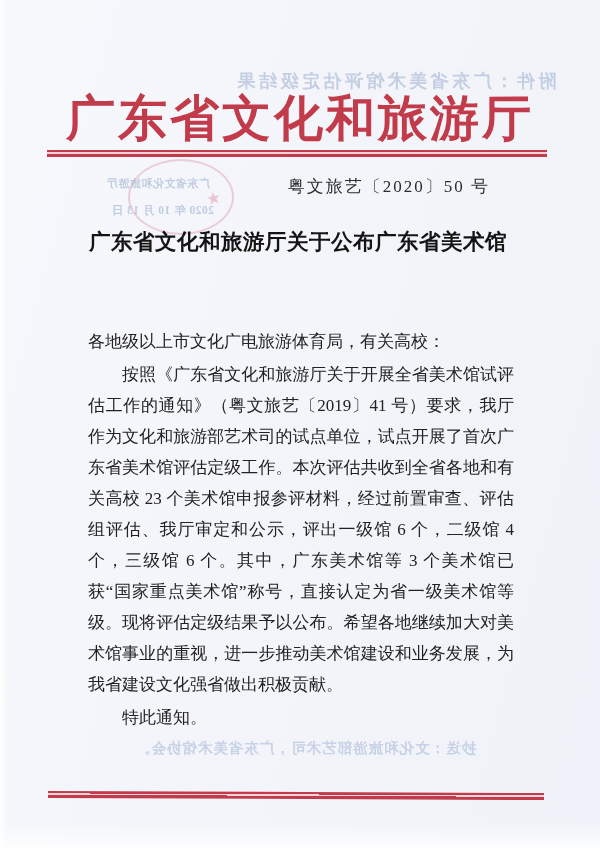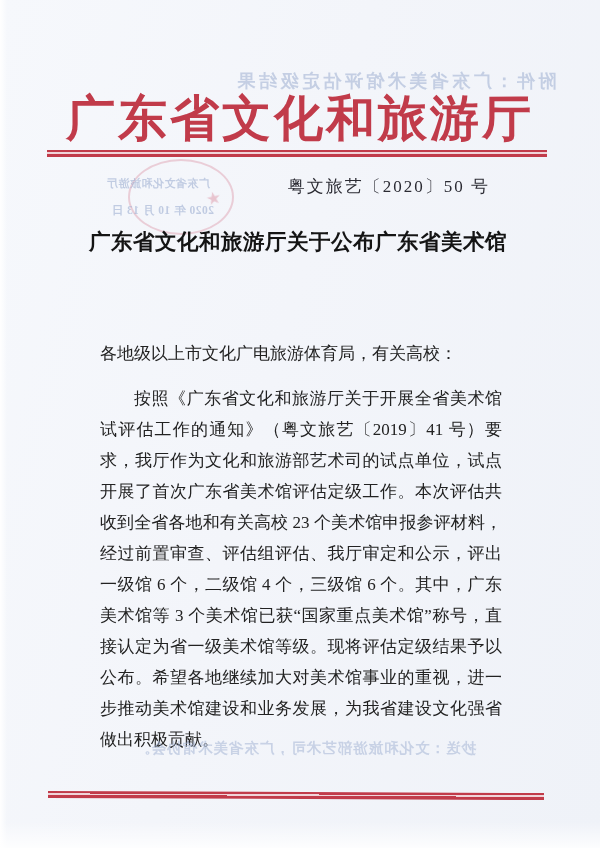--- a/index.html
+++ b/index.html
@@ -111,21 +111,21 @@
     letter-spacing: 0.5px;
   }
 
   .body-text {
     position: absolute;
     top: 324px; left: 86px; width: 430px;
     font-size: 17px; line-height: 31px;
     color: #222222;
     text-align: justify;
   }
-  .body-text p { margin: 14px; }
+  .body-text p { margin: 2px; }
   .body-text p.indent { text-indent: 2em; }
 </style>
 </head>
 <body>
 
 <div class="scan">
 
   <div class="bleed bleed-top">附件：广东省美术馆评估定级结果</div>
 
   <div class="letterhead">广东省文化和旅游厅</div>
@@ -139,19 +139,20 @@
 
   <div class="doc-number">粤文旅艺〔2020〕50 号</div>
 
   <div class="doc-title">
     <div>广东省文化和旅游厅关于公布广东省美术馆</div>
   </div>
 
   <div class="body-text">
     <p>各地级以上市文化广电旅游体育局，有关高校：</p>
     <p class="indent">按照《广东省文化和旅游厅关于开展全省美术馆试评估工作的通知》（粤文旅艺〔2019〕41 号）要求，我厅作为文化和旅游部艺术司的试点单位，试点开展了首次广东省美术馆评估定级工作。本次评估共收到全省各地和有关高校 23 个美术馆申报参评材料，经过前置审查、评估组评估、我厅审定和公示，评出一级馆 6 个，二级馆 4 个，三级馆 6 个。其中，广东美术馆等 3 个美术馆已获“国家重点美术馆”称号，直接认定为省一级美术馆等级。现将评估定级结果予以公布。希望各地继续加大对美术馆事业的重视，进一步推动美术馆建设和业务发展，为我省建设文化强省做出积极贡献。</p>
+    <p class="indent">特此通知。</p>
   </div>
 
   <div class="bleed bleed-bottom">抄送：文化和旅游部艺术司，广东省美术馆协会。</div>
 
   <div class="rule rule-bottom"></div>
 
 </div>
 
 </body></html>

